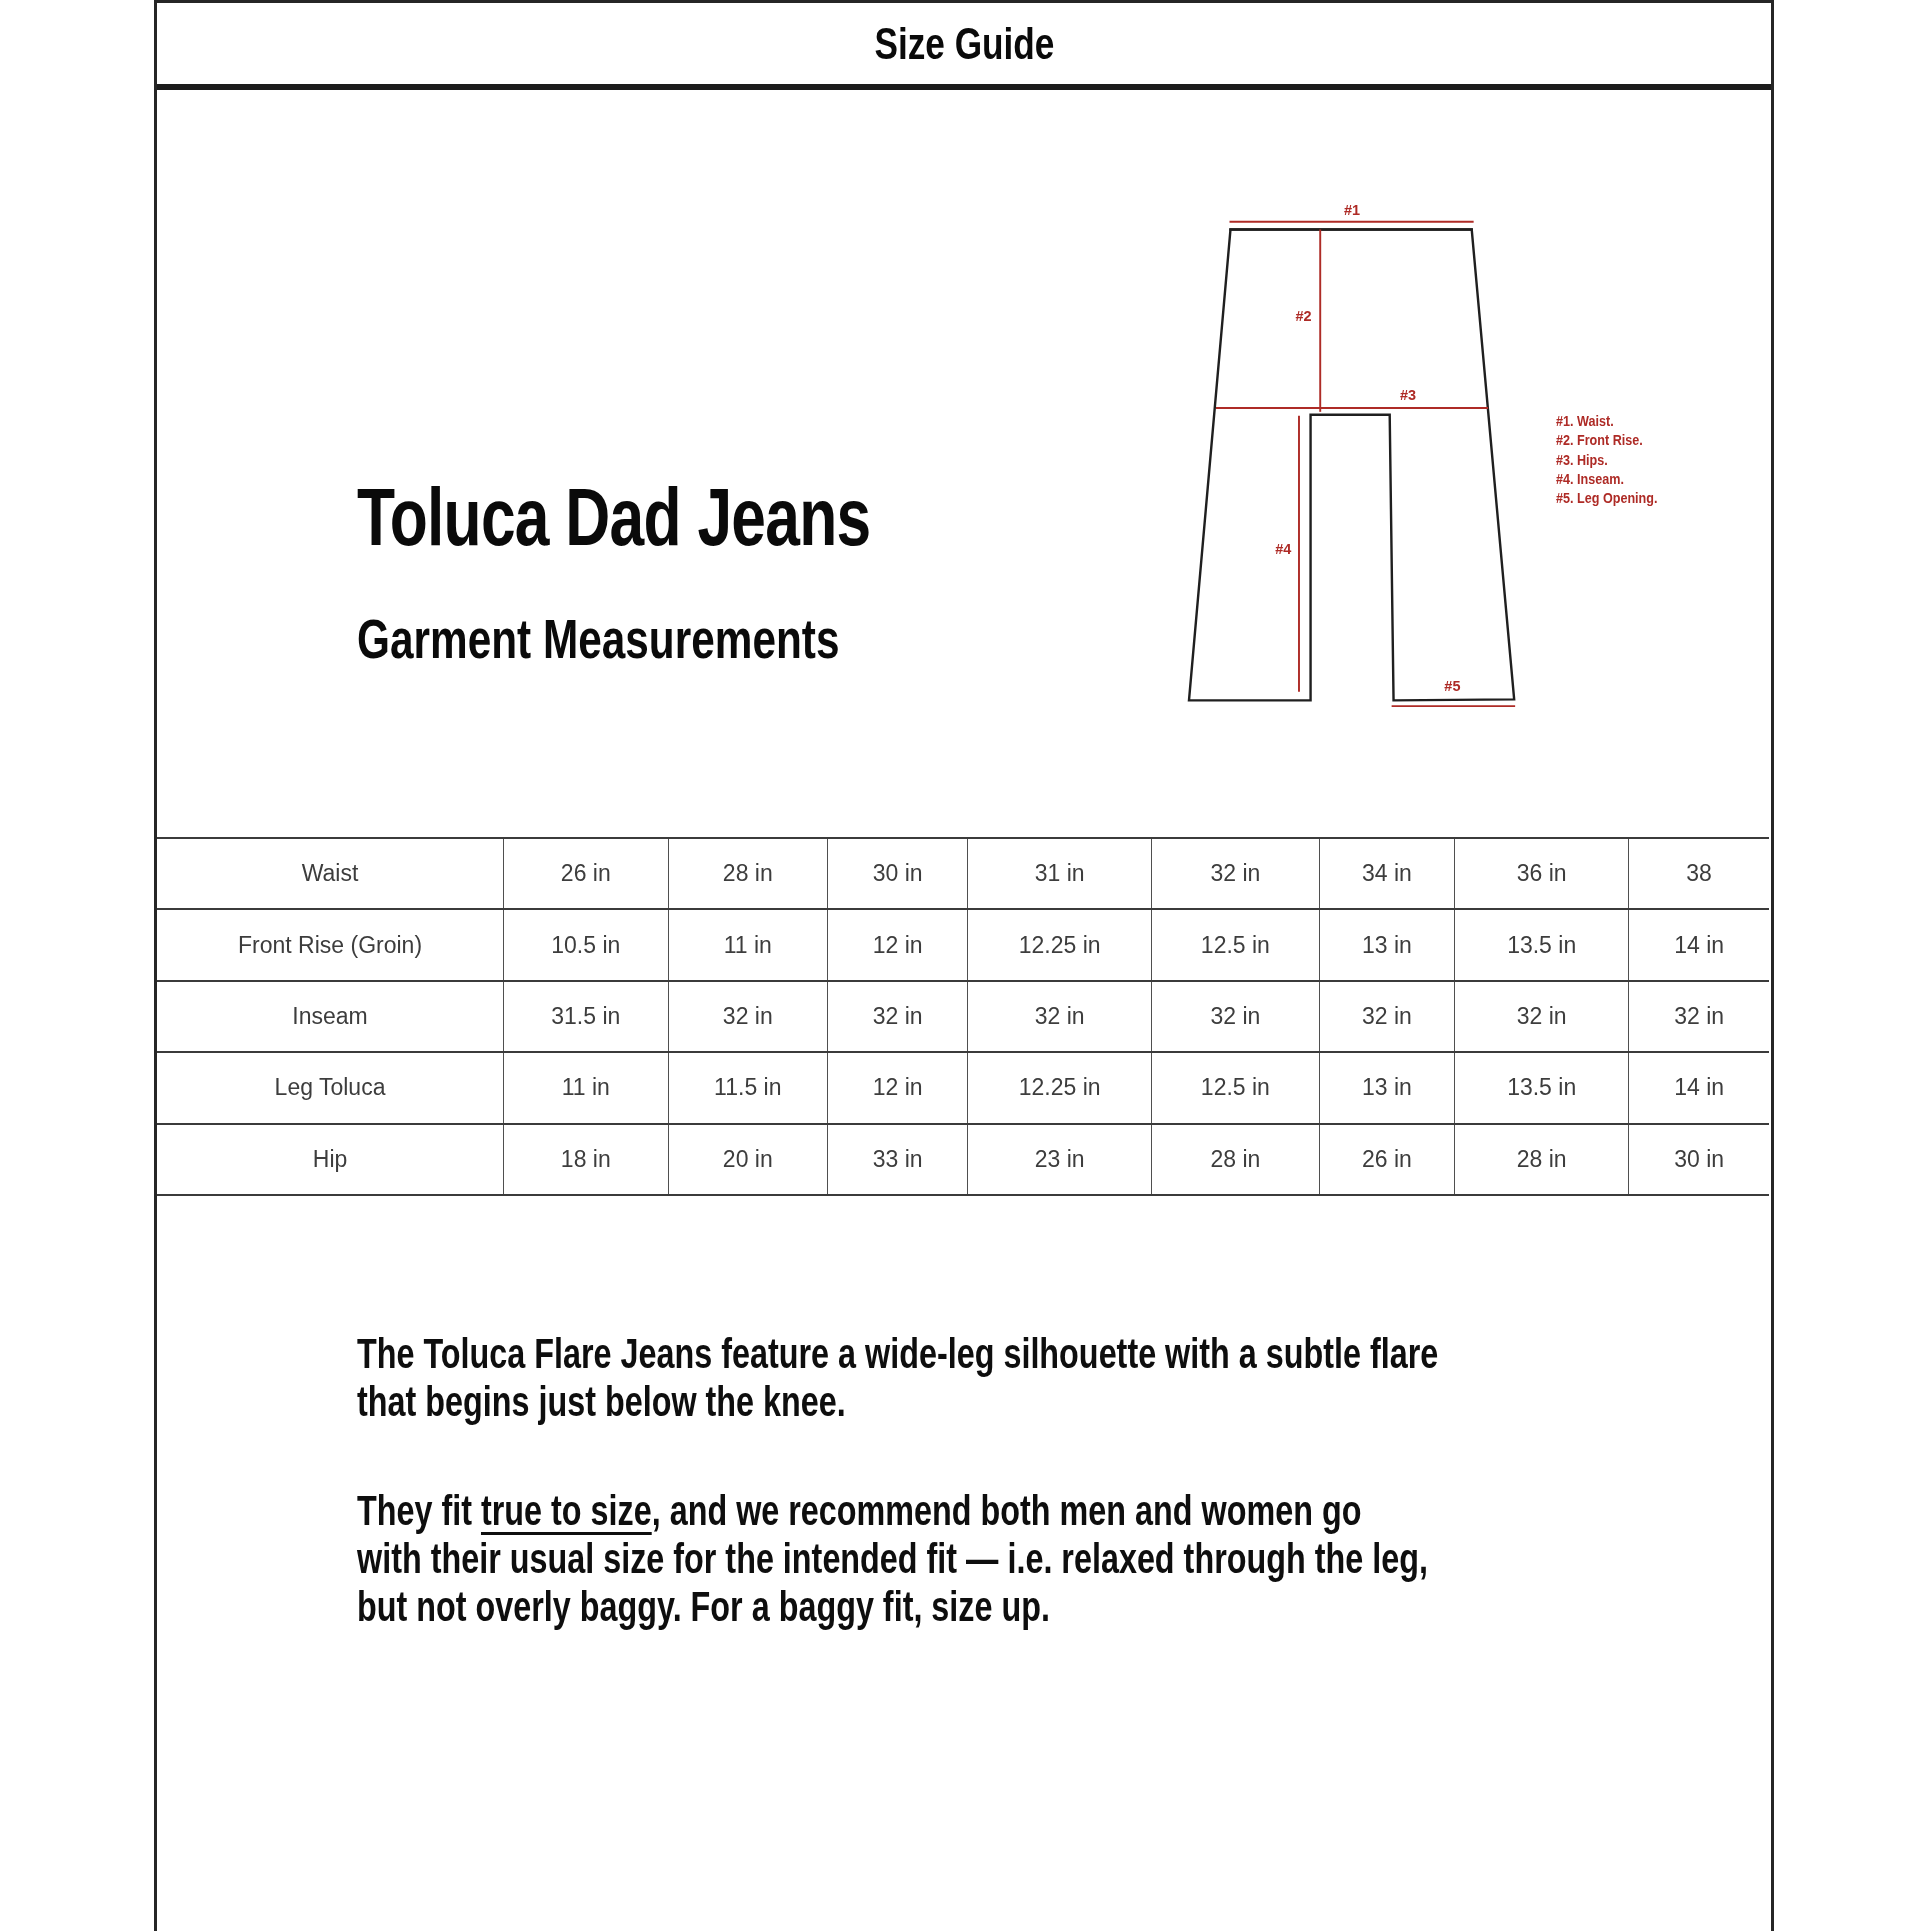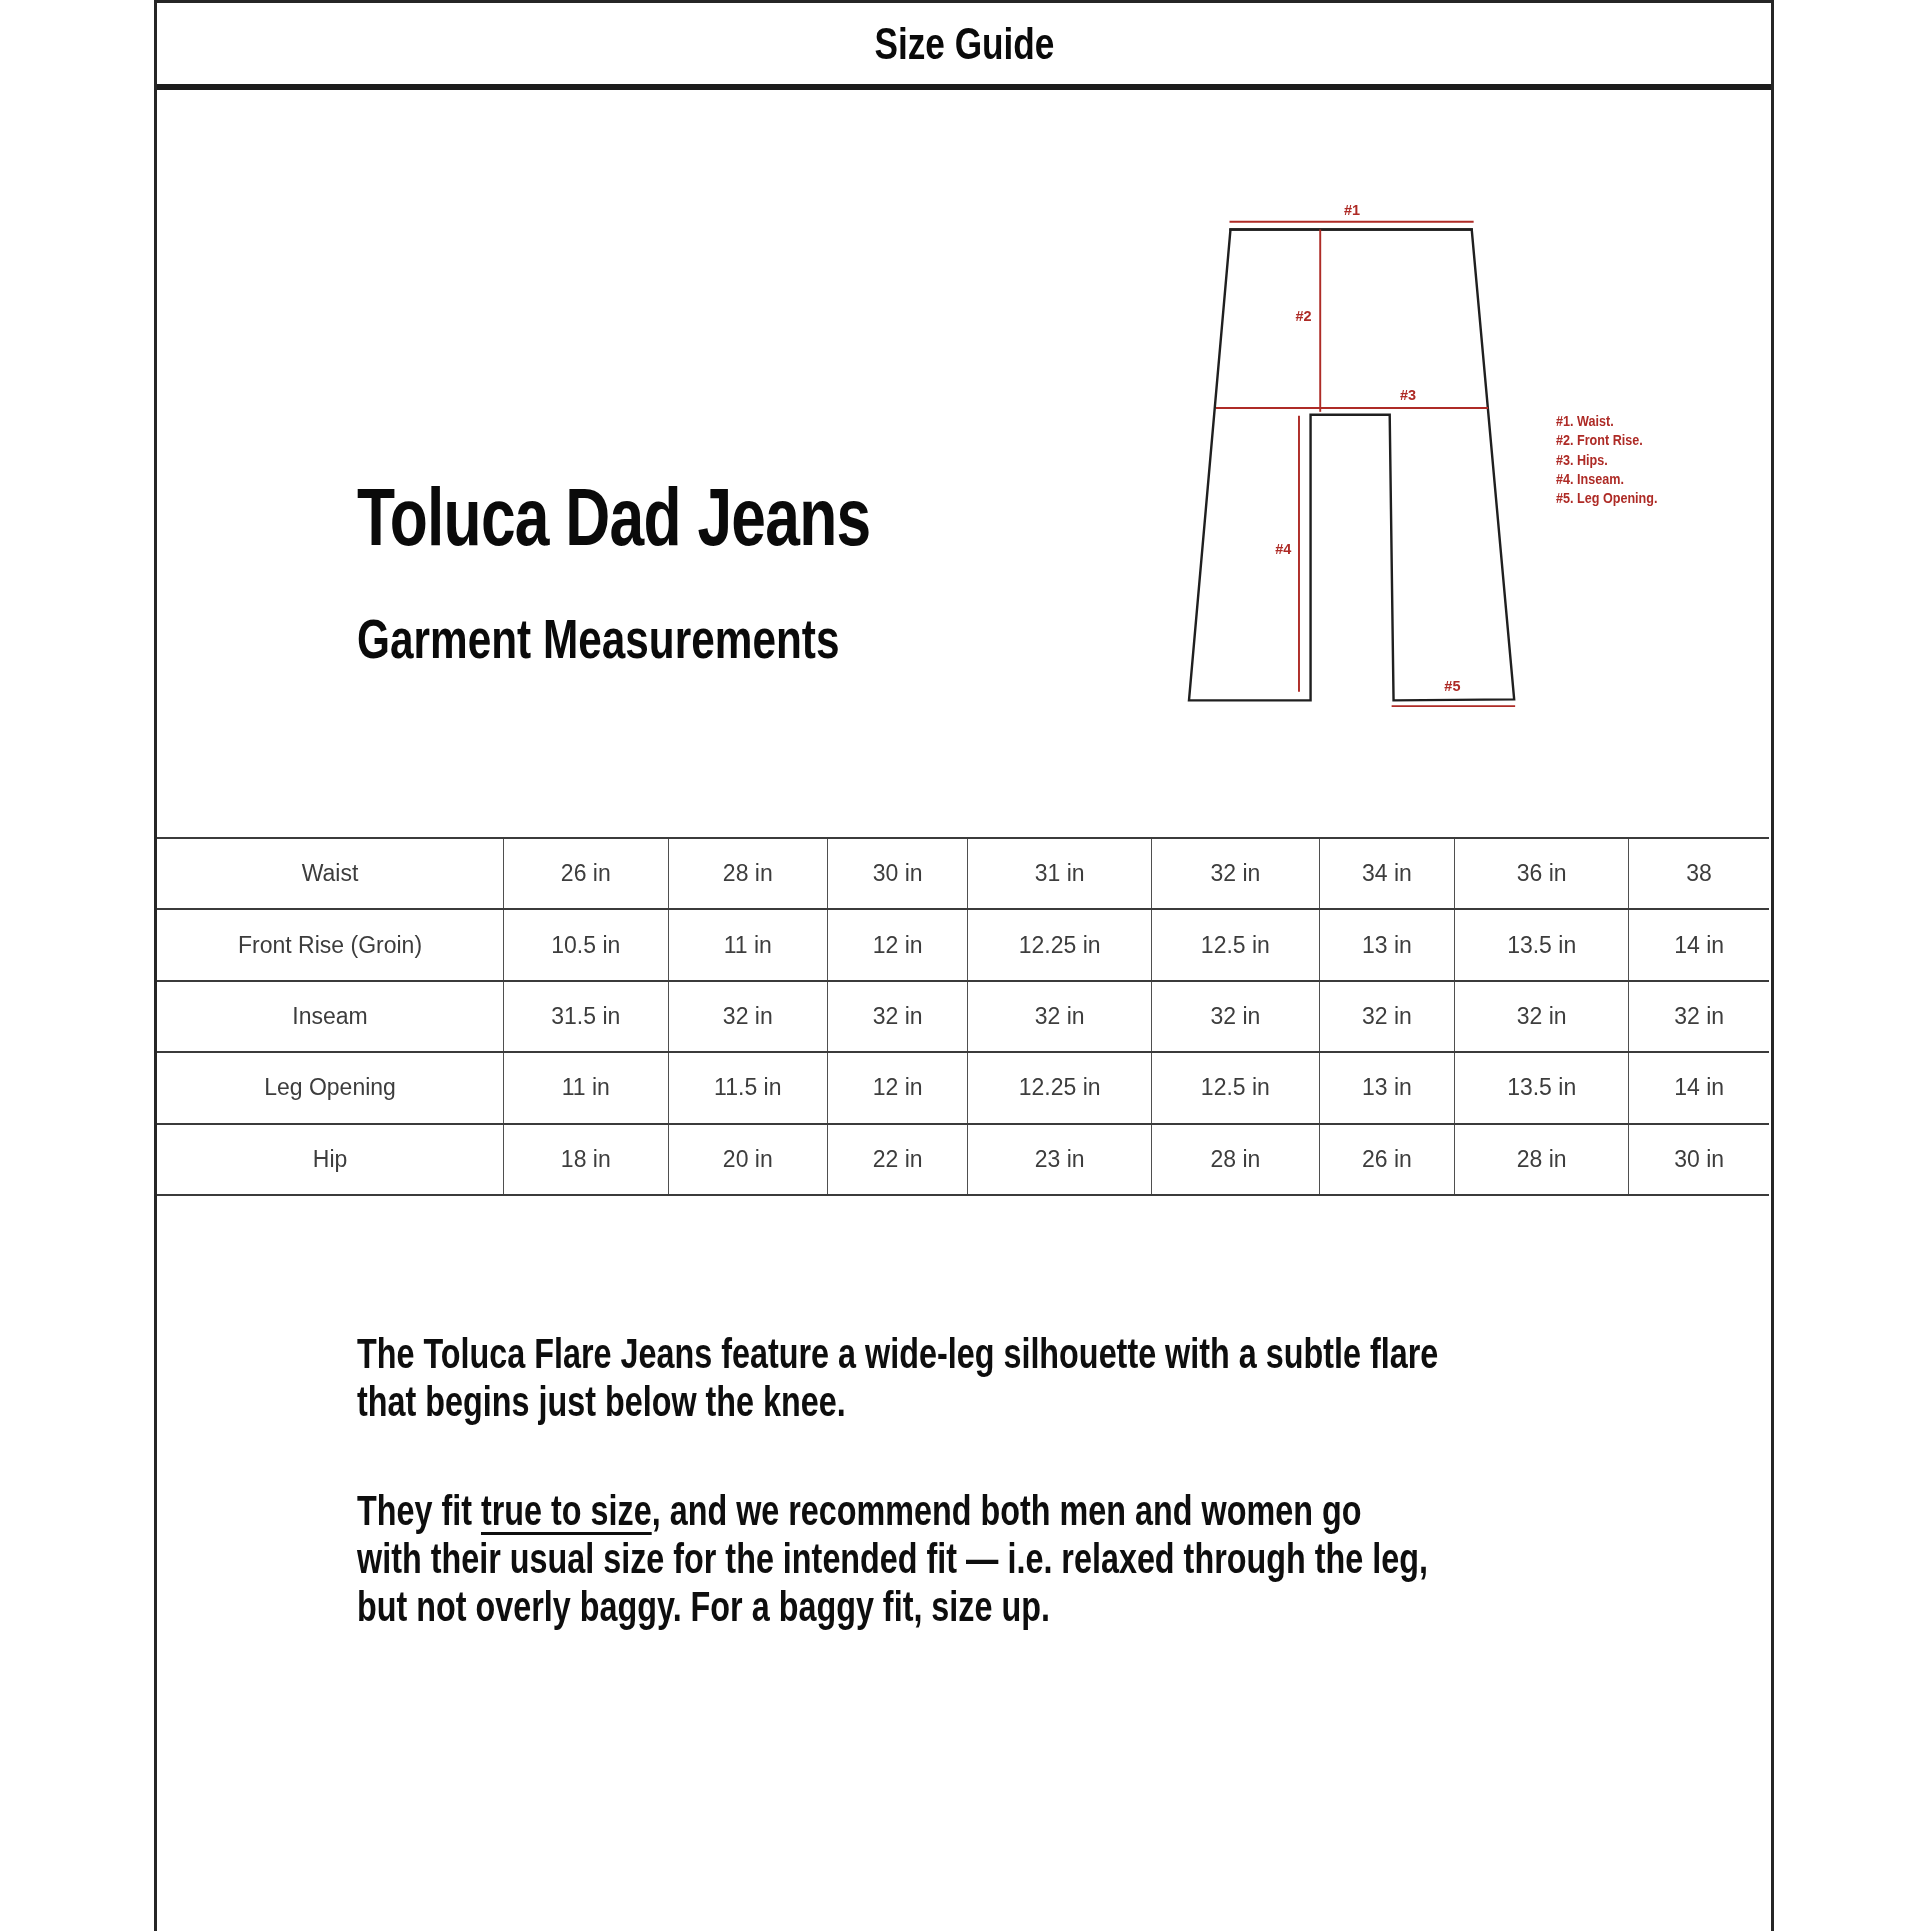--- a/index.html
+++ b/index.html
@@ -148,35 +148,35 @@
           <td>31.5 in</td>
           <td>32 in</td>
           <td>32 in</td>
           <td>32 in</td>
           <td>32 in</td>
           <td>32 in</td>
           <td>32 in</td>
           <td>32 in</td>
         </tr>
         <tr>
-          <td>Leg Opening</td>
+          <td>Leg Toluca</td>
           <td>11 in</td>
           <td>11.5 in</td>
           <td>12 in</td>
           <td>12.25 in</td>
           <td>12.5 in</td>
           <td>13 in</td>
           <td>13.5 in</td>
           <td>14 in</td>
         </tr>
         <tr>
           <td>Hip</td>
           <td>18 in</td>
           <td>20 in</td>
-          <td>22 in</td>
+          <td>33 in</td>
           <td>23 in</td>
           <td>28 in</td>
           <td>26 in</td>
           <td>28 in</td>
           <td>30 in</td>
         </tr>
       </tbody>
   </table>
 
   <div class="body-copy">

